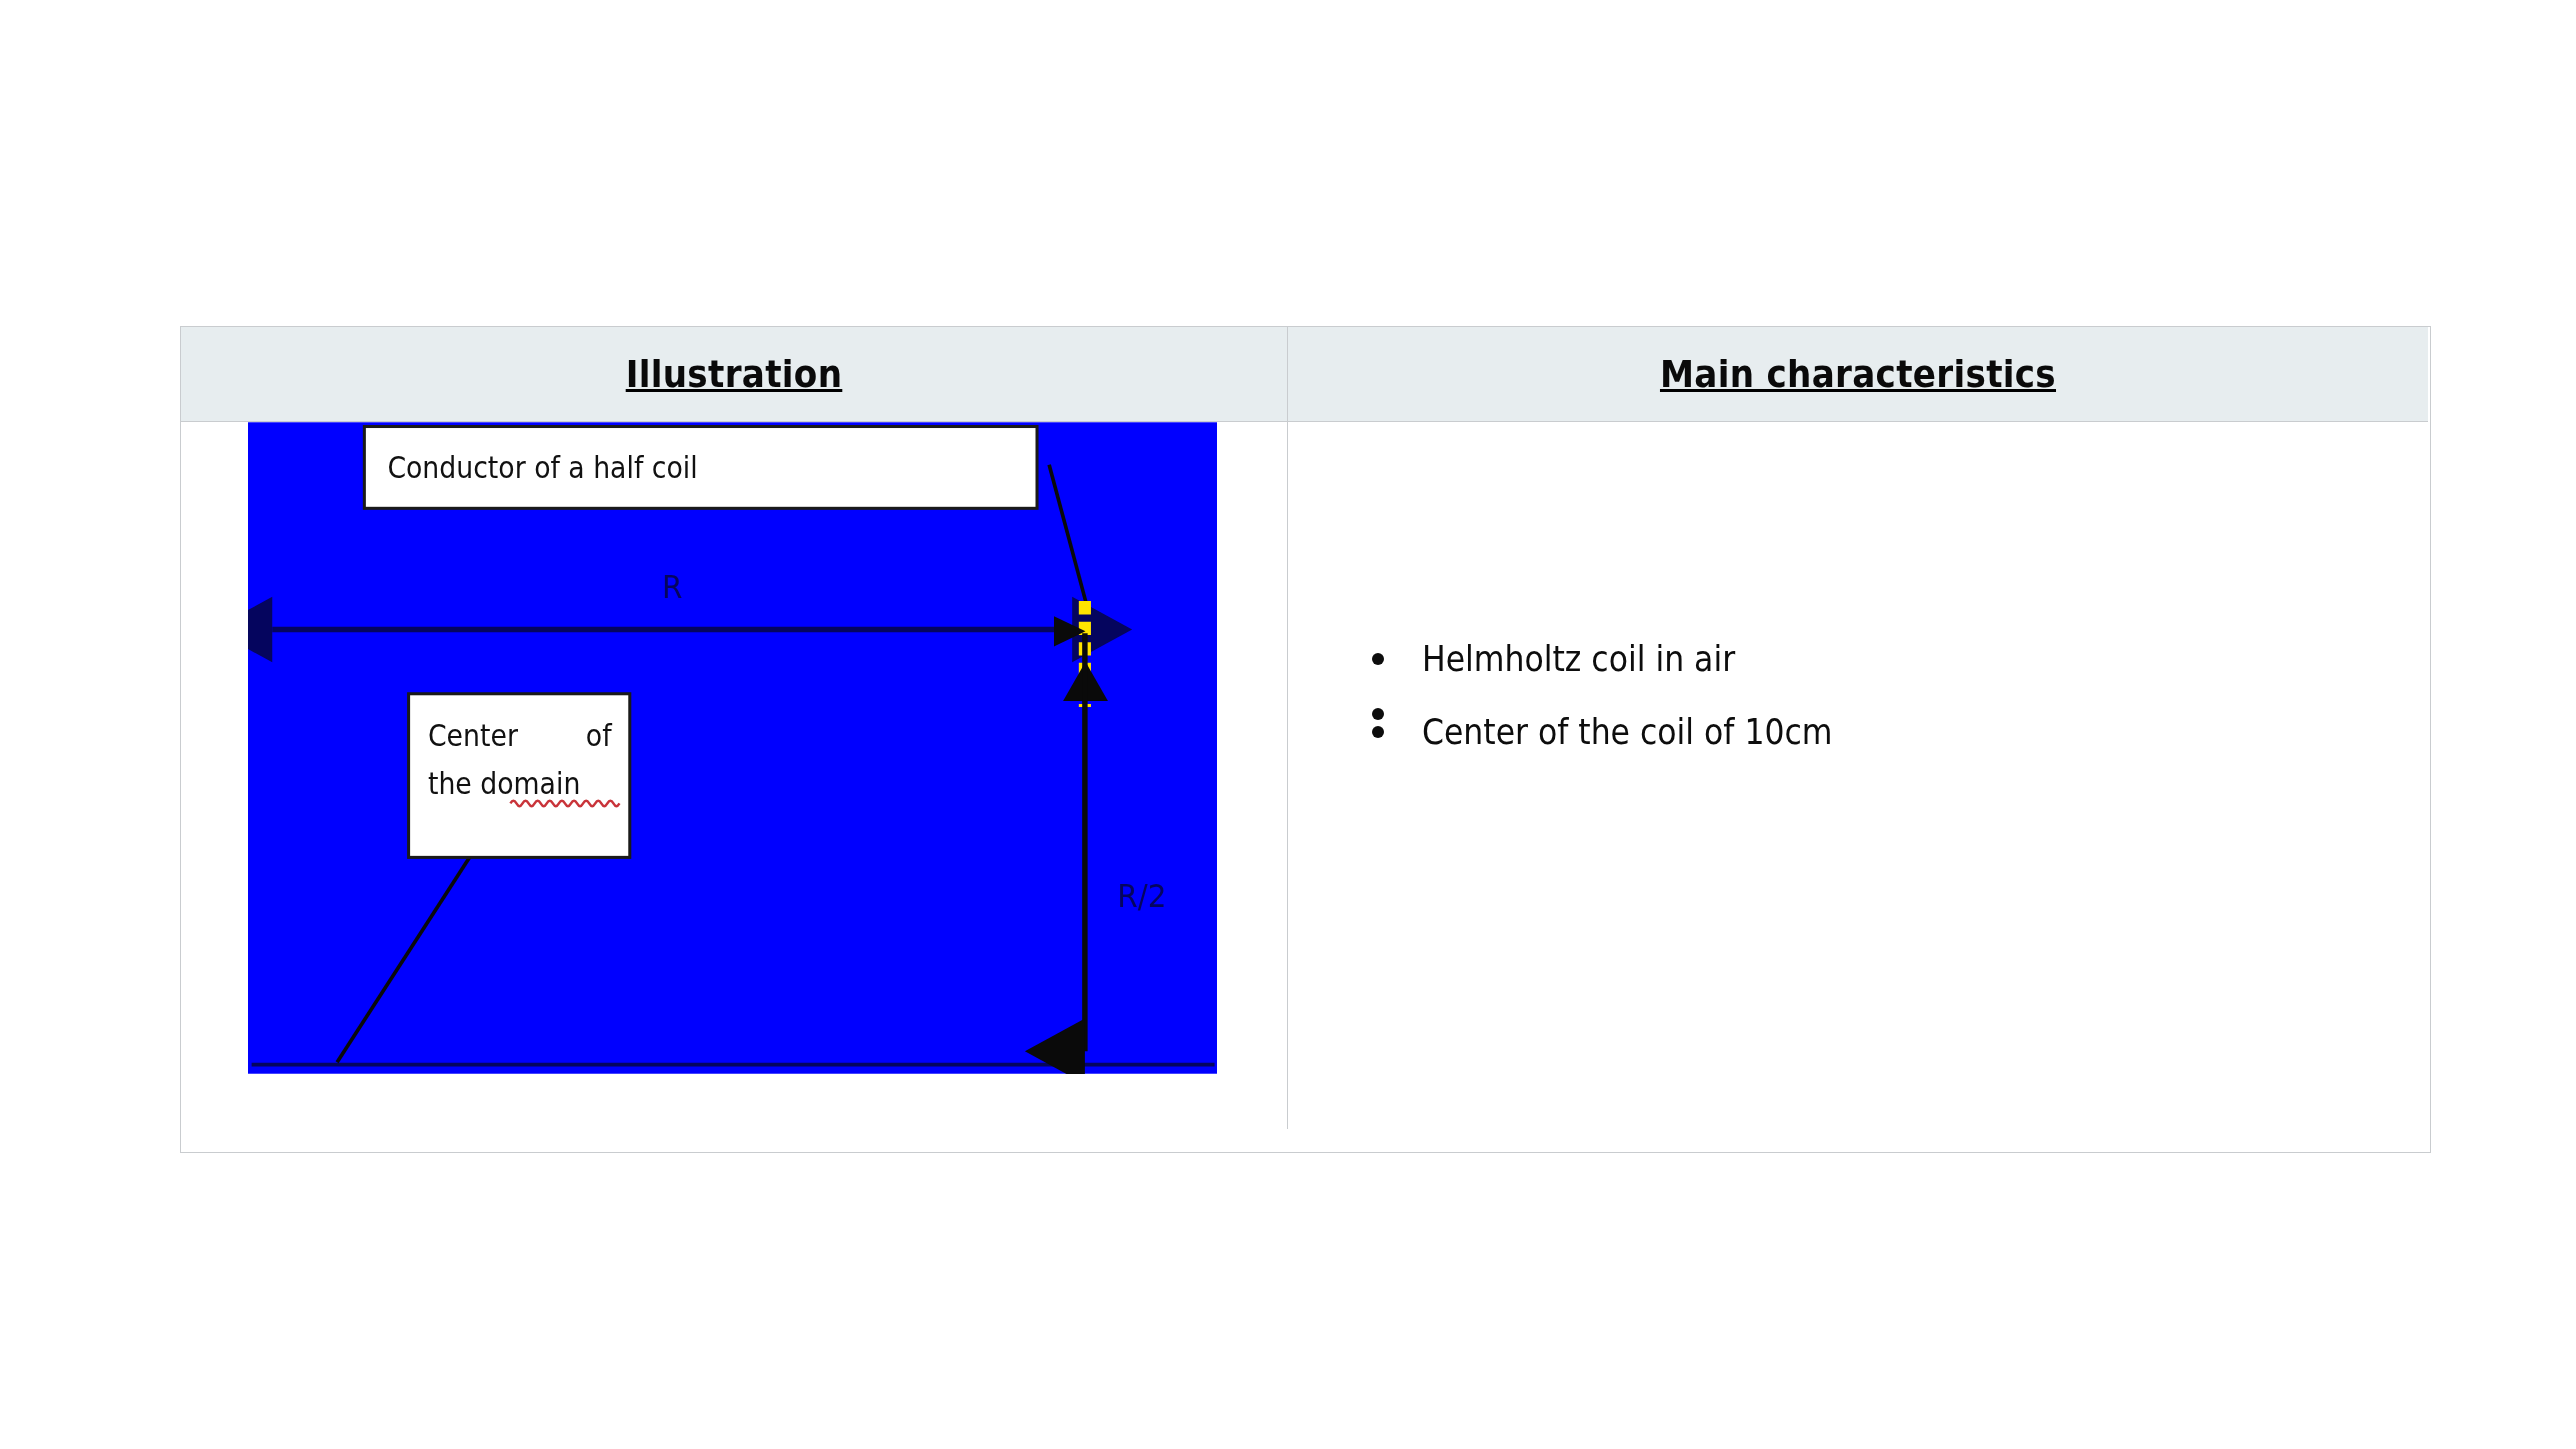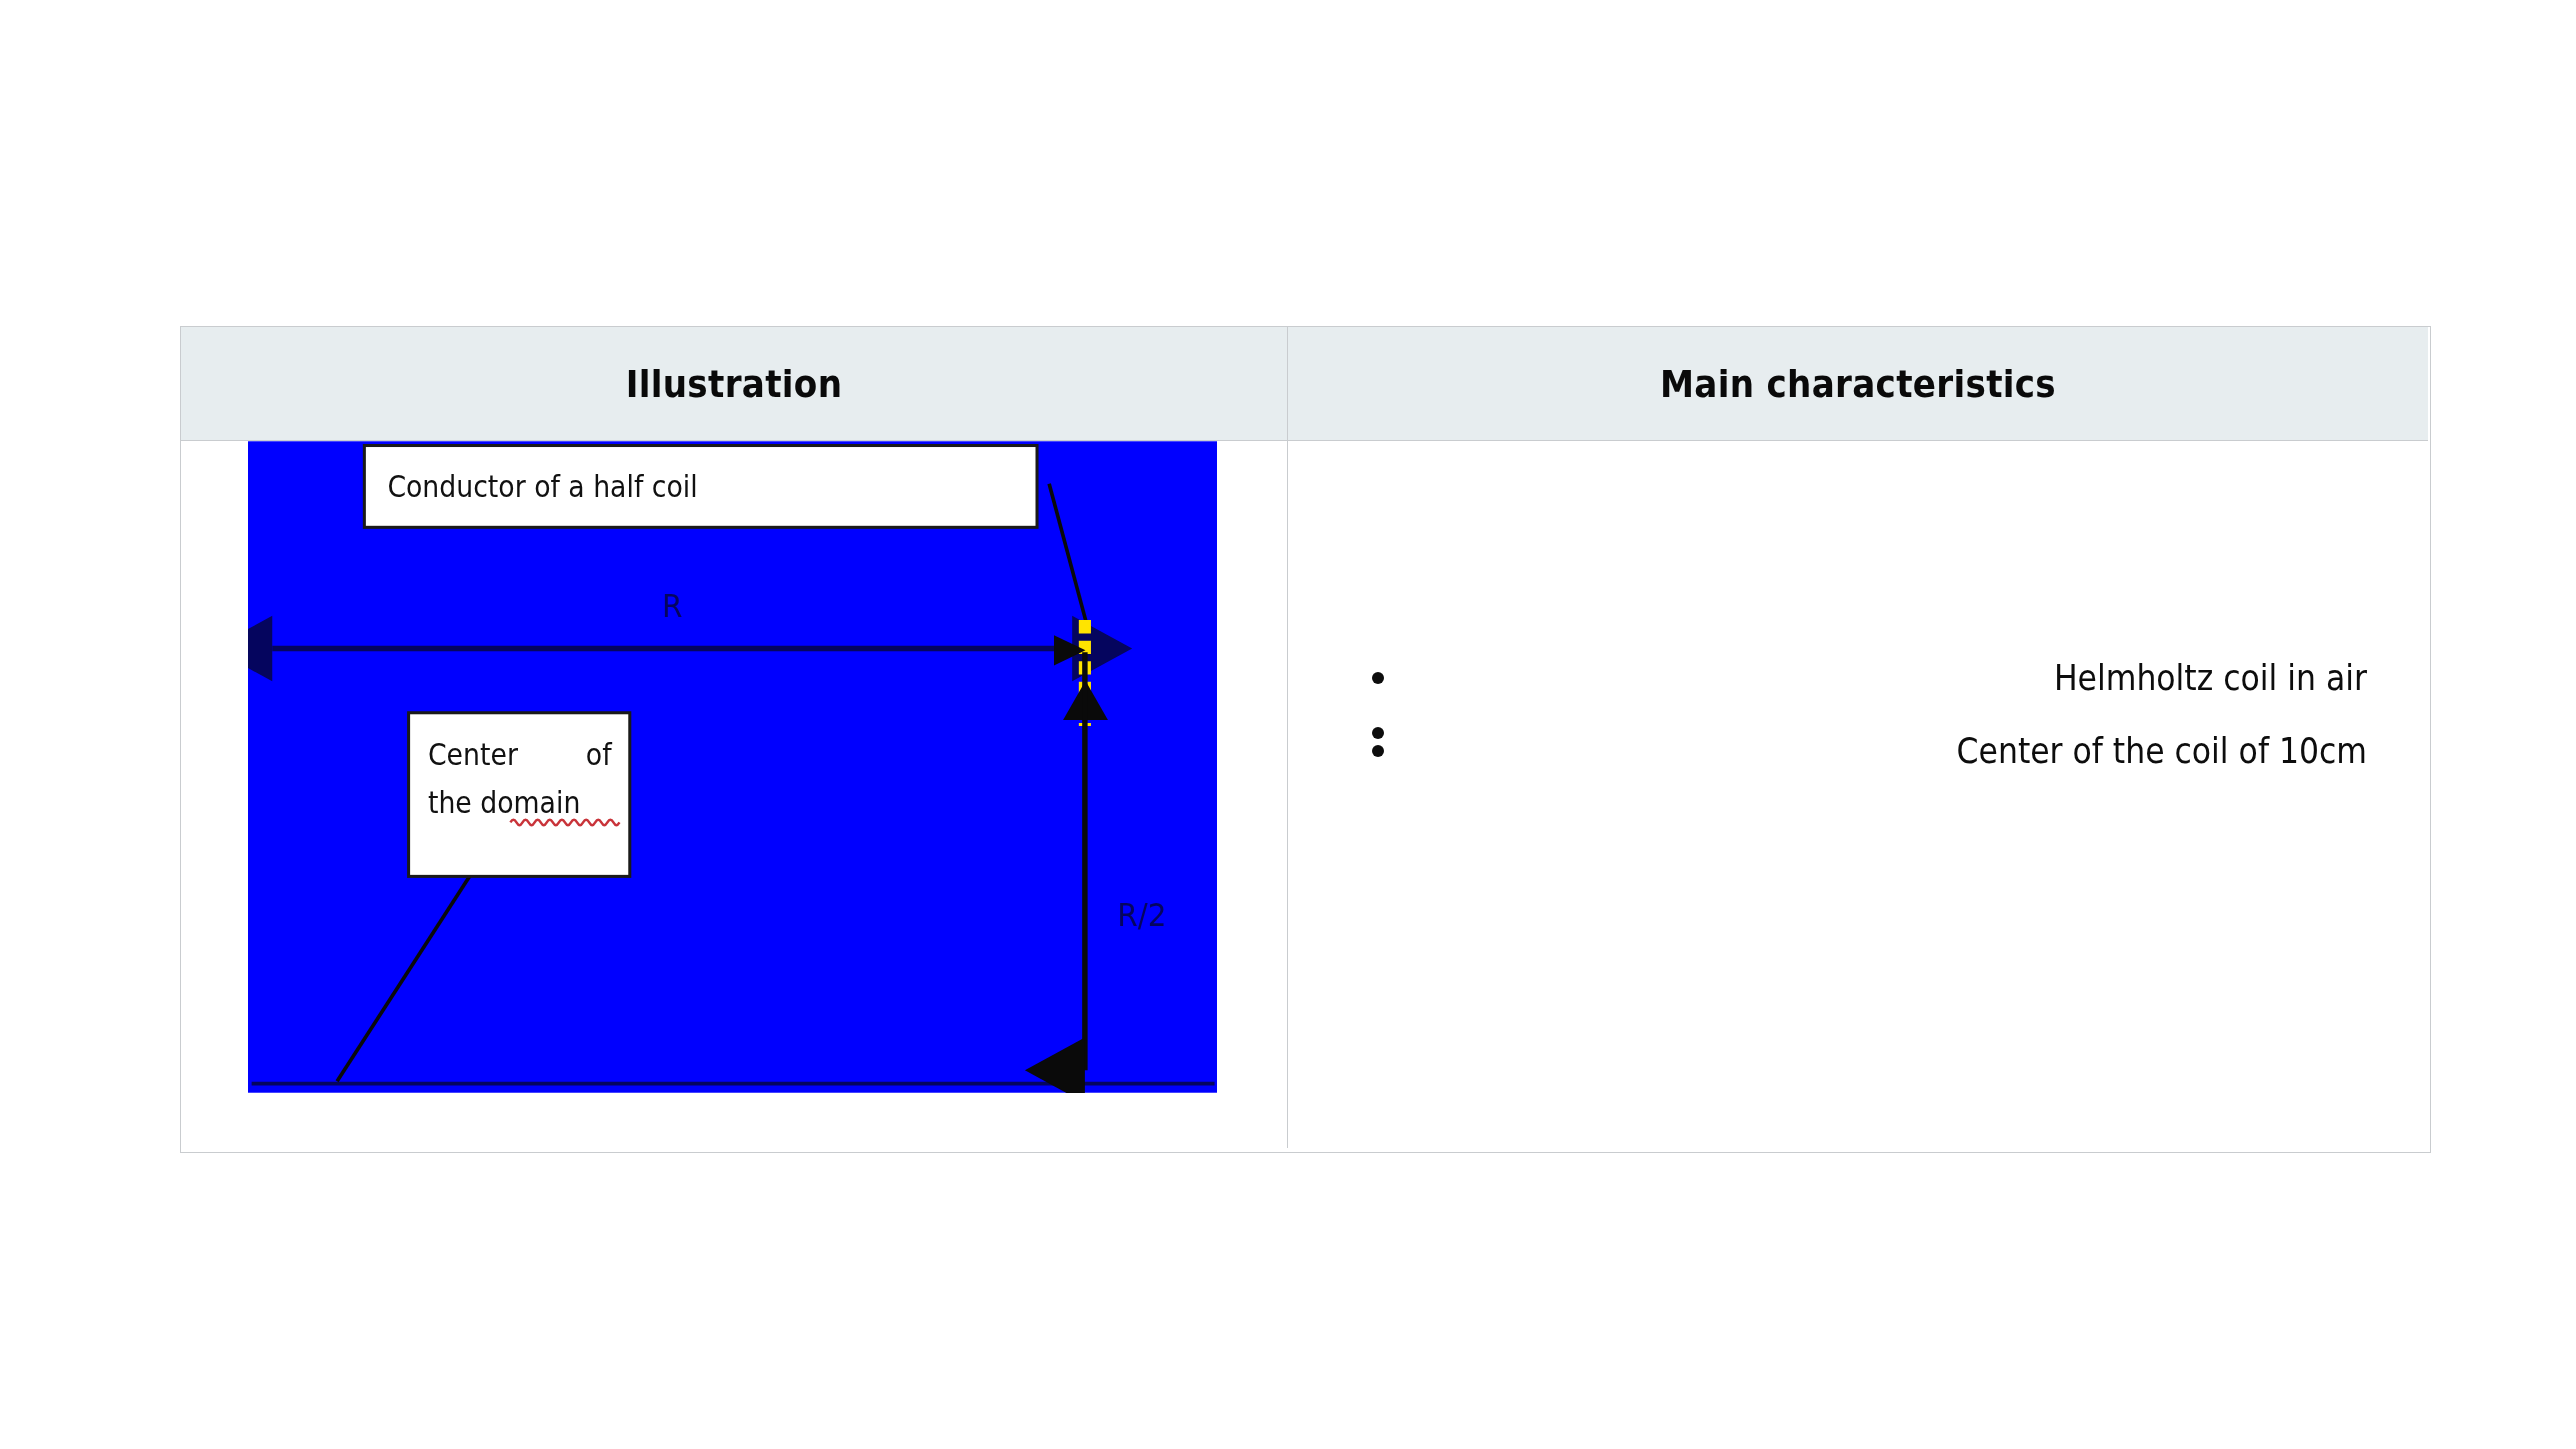--- a/index.html
+++ b/index.html
@@ -24,21 +24,21 @@
     height: 827px;
     box-sizing: border-box;
     border: 1.8px solid #c9cccf;
     border-collapse: collapse;
     display: block;
   }
   .table-row {
     display: flex;
     width: 100%;
   }
-  .row-header { height: 114px; }
+  .row-header { height: 95px; text-decoration: underline; }
   .row-body   { height: 707px; }
 
   .cell {
     box-sizing: border-box;
     position: relative;
   }
   .cell-left  { width: 1106px; }
   .cell-right { width: 1141px; }
 
   .header-cell {
@@ -86,21 +86,20 @@
 
   
   #characteristics-list {
     position: absolute;
     left: 79px;
     top: 219px;
     width: 1000px;
     margin: 0;
     padding: 0;
     list-style: none;
-    text-align: right;
   }
   #characteristics-list li {
     position: relative;
     padding-left: 55px;
     margin-bottom: 36px;
     font-family: "DejaVu Sans Condensed", "Liberation Sans Narrow", "Liberation Sans", sans-serif;
     font-size: 35px;
     line-height: 1.05;
     color: #0d0d0d;
     white-space: nowrap;

